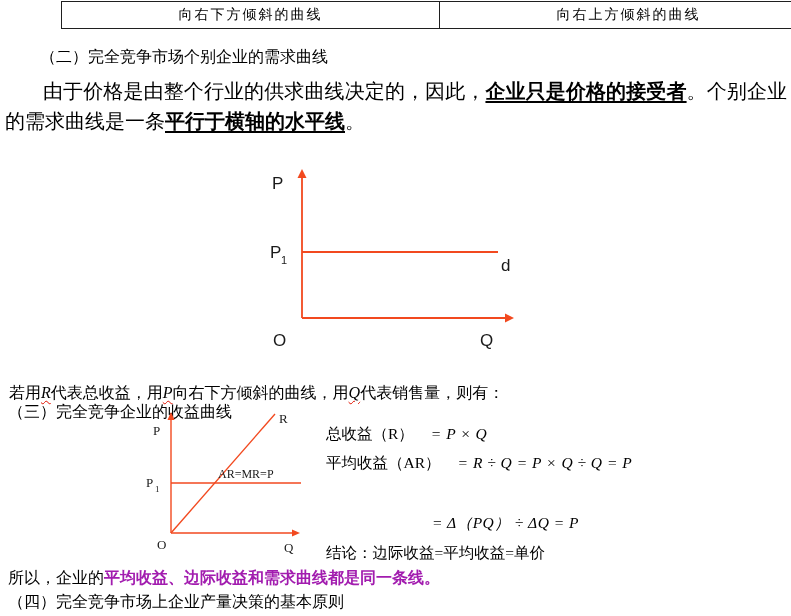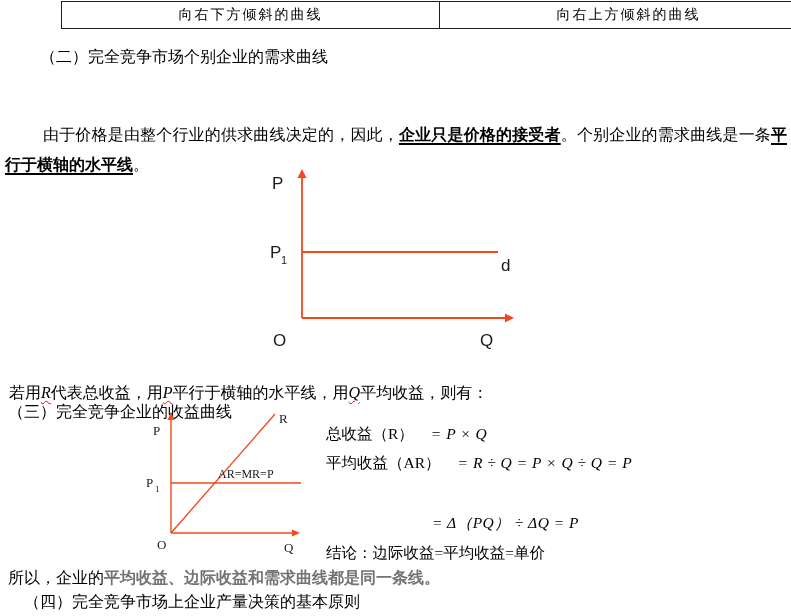--- a/index.html
+++ b/index.html
@@ -19,41 +19,41 @@
   .doc-table .cell {
     flex:1; display:flex; align-items:center; justify-content:center;
     letter-spacing:2px;
   }
   .doc-table .cell + .cell { border-left:1px solid #1f1f1f; }
 
   .heading { font-size:16px; white-space:nowrap; }
 
   .para {
     left:5px; top:76px; width:782px;
-    font-size:16px; line-height:30px; text-indent:38px; text-align:justify;margin-top:44px;
+    font-size:20px; line-height:30px; text-indent:38px; text-align:justify;
   }
   .b-u {
     font-weight:bold; text-decoration:underline;
     text-underline-offset:3px; text-decoration-thickness:1.5px;
   }
   .wavy {
     font-style:italic;
     text-decoration:underline wavy #e01000;
     text-decoration-thickness:1px; text-underline-offset:2px;
   }
 
   .intro-line { left:9px; top:383px; font-size:16px; white-space:nowrap; }
 
   
   .eq-row { position:absolute; left:326px; font-size:15.5px; white-space:nowrap; }
   .eq-expr { font-style:italic; margin-left:17px; letter-spacing:0.5px; }
   .eq-indent { left:428px; }
 
   .conclusion { left:8px; top:568px; font-size:16px; white-space:nowrap; }
-  .hl { color:#737373; font-weight:bold; }
+  .hl { color:#a21caf; font-weight:bold; }
 
   svg text {
     font-family:"Liberation Sans", sans-serif;
     fill:#1a1a1a;
   }
   svg .serif-label { font-family:"Liberation Serif", serif; }
 </style>
 </head>
 <body>
 
@@ -80,21 +80,21 @@
     <text x="15" y="93" font-size="17">P</text>
     <text x="26" y="99" font-size="11">1</text>
     <text x="246" y="106" font-size="17">d</text>
     <text x="18" y="181" font-size="17">O</text>
     <text x="225" y="181" font-size="17">Q</text>
   </svg>
 
   <div class="abs heading" style="left:8px; top:357px;margin-top:45px;">（三）完全竞争企业的收益曲线</div>
 
   <div class="abs intro-line">
-    <span>若用</span><span class="wavy">R</span><span>代表总收益，用</span><span class="wavy">P</span><span>平行于横轴的水平线，用</span><span class="wavy">Q</span><span>平均收益，则有：</span>
+    <span>若用</span><span class="wavy">R</span><span>代表总收益，用</span><span class="wavy">P</span><span>向右下方倾斜的曲线，用</span><span class="wavy">Q</span><span>代表销售量，则有：</span>
   </div>
 
   <svg class="abs" style="left:140px; top:408px;" width="178" height="162">
     <line x1="31" y1="11" x2="31" y2="125" stroke="#F2491F" stroke-width="1.4"></line>
     <polygon points="27.5,12 34.5,12 31,4" fill="#F2491F"></polygon>
     <line x1="31" y1="125" x2="153" y2="125" stroke="#F2491F" stroke-width="1.4"></line>
     <polygon points="152,121.5 152,128.5 160,125" fill="#F2491F"></polygon>
     <line x1="31" y1="125" x2="135" y2="6" stroke="#F2491F" stroke-width="1.4"></line>
     <line x1="31" y1="75" x2="161" y2="75" stroke="#F2491F" stroke-width="1.4"></line>
     <text x="13" y="27" font-size="13" class="serif-label">P</text>
@@ -116,15 +116,15 @@
     <span class="eq-expr" style="margin-left:4px;">= Δ（PQ） ÷ ΔQ = P</span>
   </div>
   <div class="eq-row" style="top:543px;">
     <span>结论：边际收益=平均收益=单价</span>
   </div>
 
   <div class="abs conclusion">
     <span>所以，企业的</span><span class="hl">平均收益、边际收益和需求曲线都是同一条线。</span>
   </div>
 
-  <div class="abs heading" style="left:24px; top:592px;">（四）完全竞争市场上企业产量决策的基本原则</div>
+  <div class="abs heading" style="left:8px; top:592px;">（四）完全竞争市场上企业产量决策的基本原则</div>
 
 </div>
 
 </body></html>

